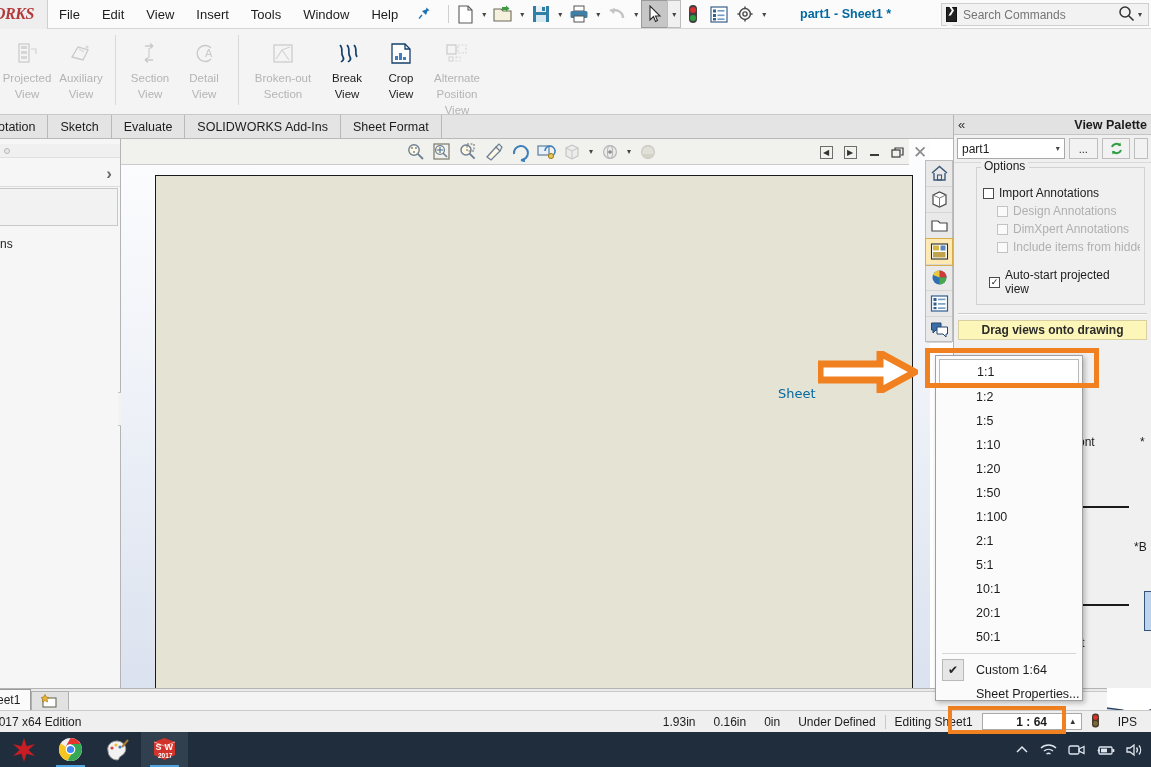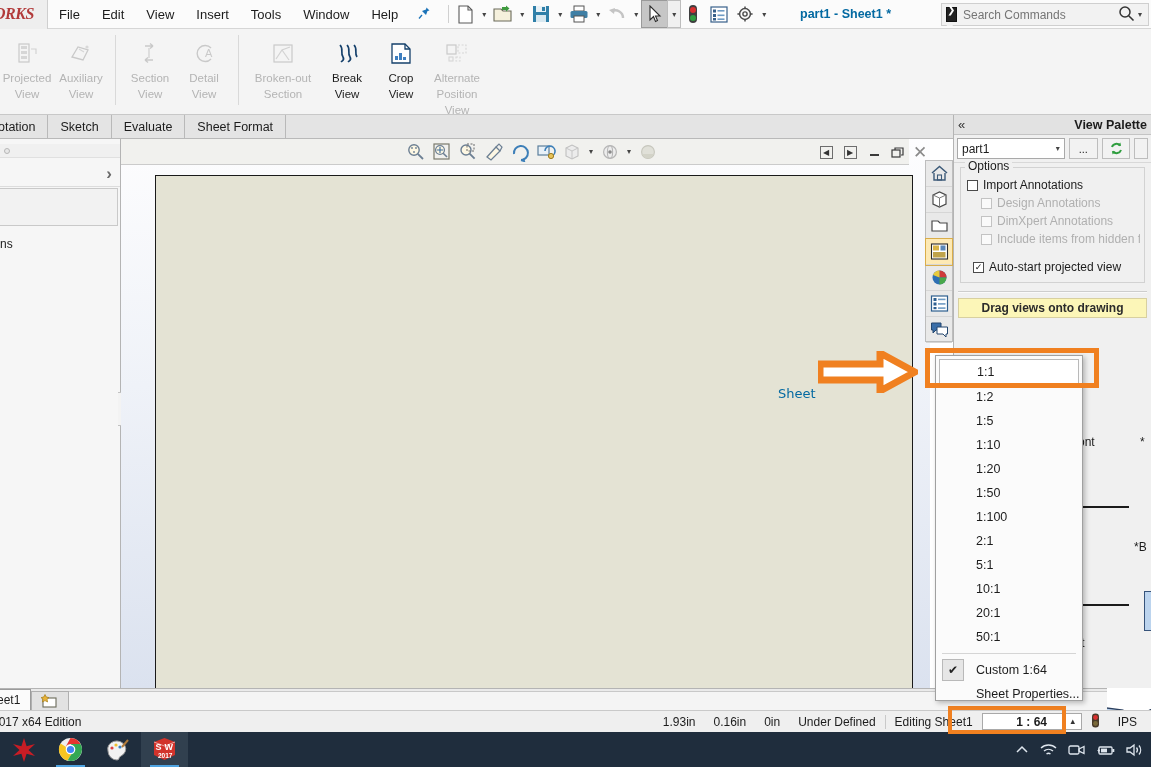--- a/index.html
+++ b/index.html
@@ -188,22 +188,22 @@
     width:112px;height:21px;background:#fff;border:1px solid #a9a9a9;
     display:flex;align-items:center;justify-content:space-between;
     padding:0 4px;font-size:12px;cursor:default;
   }
   #pal-combo span.cv{font-size:8px;color:#444;}
   .pal-btn{
     width:30px;height:21px;background:#f2f2f2;border:1px solid #bdbdbd;
     display:flex;align-items:center;justify-content:center;font-size:11px;cursor:default;
   }
   #pal-opt{
-    margin:4px 6px 0 6px; border:1px solid #d2d2d2; border-top:none;
-    position:relative; padding:9px 4px 8px 4px;
+    margin:4px 6px 0 22px; border:1px solid #d2d2d2; border-top:none;
+    position:relative; padding:17px 4px 8px 4px;
   }
   #pal-opt-legend{
     position:absolute;top:-8px;left:4px;background:#f0f0f0;padding:0 3px;
     font-size:12px;color:#1c1c1c;
   }
   #pal-opt::before{
     content:""; position:absolute; top:0; left:0; width:6px; height:1px; background:#d2d2d2;
   }
   #pal-opt::after{
     content:""; position:absolute; top:0; right:0; left:52px; height:1px; background:#d2d2d2;
@@ -519,20 +519,21 @@
     <div class="rib-lbl">Alternate</div>
     <div class="rib-lbl">Position</div>
     <div class="rib-lbl">View</div>
   </div>
 </div>
 
 <div id="tabstrip">
   <div class="tab" style="margin-left:-22px;">notation</div>
   <div class="tab">Sketch</div>
   <div class="tab">Evaluate</div>
+  <div class="tab">SOLIDWORKS Add-Ins</div>
   <div class="tab">Sheet Format</div>
 </div>
 
 <div id="leftpanel">
   <div id="lp-rowdot">
     <div class="dot"></div>
   </div>
   <div id="lp-chev">
     <span>›</span>
   </div>

